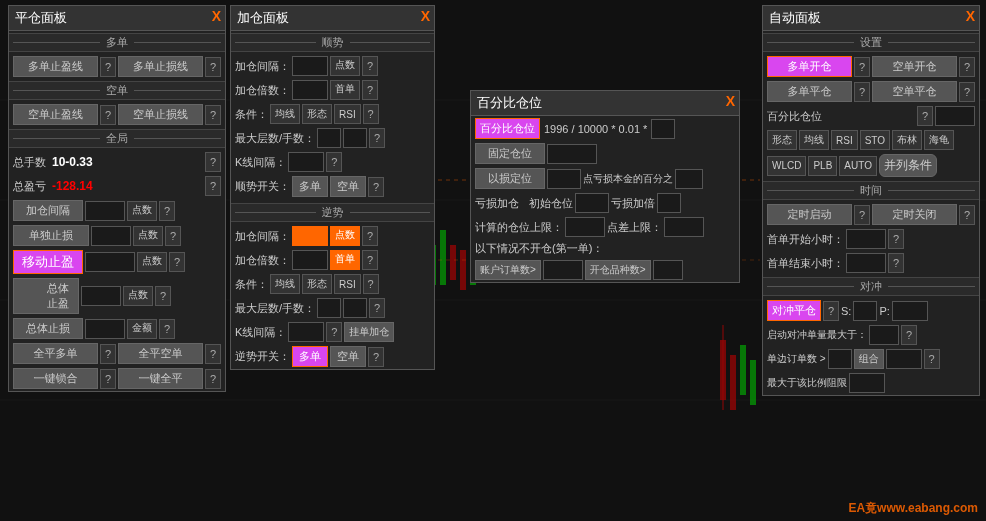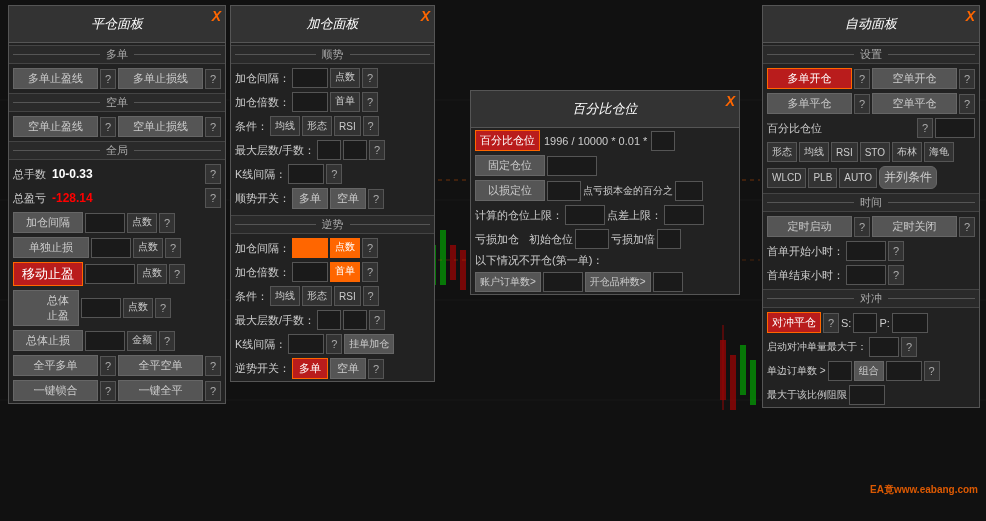--- a/index.html
+++ b/index.html
@@ -18,27 +18,26 @@
       position: absolute;
       background: #222;
       border: 1px solid #555;
       color: #ccc;
     }
 
     .panel-header {
       background: #333;
       display: flex;
       align-items: center;
-      justify-content: center;
-      padding: 9px 6px;
+      justify-content: flex-start;
+      padding: 3px 6px;
       font-size: 13px;
       color: #fff;
       position: relative;
       border-bottom: 1px solid #555;
-      font-style: italic;
     }
 
     .panel-close {
       position: absolute;
       right: 4px;
       top: 2px;
       color: #f60;
       font-size: 14px;
       cursor: pointer;
       font-weight: bold;
@@ -50,21 +49,21 @@
       align-items: center;
       justify-content: center;
       padding: 2px 4px;
       cursor: pointer;
       border: 1px solid #666;
       font-size: 11px;
       color: #fff;
       background: #444;
       min-height: 20px;
     }
-    .btn-orange { background: #b91c1c; border-color: #f60; color: #fff; font-family: Liberation Serif, serif; }
+    .btn-orange { background: #d946ef; border-color: #f60; color: #fff; font-family: Liberation Serif, serif; }
     .btn-gray { background: #555; border-color: #666; color: #ccc; }
     .btn-q { background: #333; border: 1px solid #555; color: #aaa; min-width: 16px; padding: 0 2px; }
 
     .input-field {
       background: #1a1a1a;
       border: 1px solid #555;
       color: #fff;
       text-align: center;
       font-size: 11px;
       height: 20px;
@@ -110,24 +109,24 @@
       color: #ccc;
       white-space: nowrap;
       font-size: 11px;
     }
 
     .flex1 { flex: 1; }
 
     
     .watermark {
       position: absolute;
-      bottom: 24px;
+      bottom: 4px;
       right: 8px;
       color: #f60;
-      font-size: 10px;
+      font-size: 12px;
       font-weight: bold;
       opacity: 0.85;
     }
 
     
     .candle-area {
       position: absolute;
       top: 0; left: 0; right: 0; bottom: 0;
       overflow: hidden;
     }
@@ -456,32 +455,32 @@
   </div>
 
   <div class="row">
     <button class="btn btn-gray" style="width:70px;font-size:11px;">以损定位</button>
     <input type="text" style="width: 34px;" class="input-field">
     <span style="color:#ccc;font-size:10px;">点亏损本金的百分之</span>
     <input type="text" style="width: 28px;" class="input-field">
   </div>
 
   <div class="row">
-    <span style="color:#ccc;font-size:11px;">计算的仓位上限：</span>
-    <input type="text" style="width: 40px;" class="input-field">
-    <span style="color:#ccc;font-size:11px;">点差上限：</span>
-    <input type="text" style="width: 40px;" class="input-field">
-  </div>
-
-  <div class="row">
     <span style="color:#ccc;font-size:11px;">亏损加仓</span>
     <span style="color:#ccc;font-size:11px;margin-left:8px;">初始仓位</span>
     <input type="text" style="width: 34px;" class="input-field">
     <span style="color:#ccc;font-size:11px;">亏损加倍</span>
     <input type="text" style="width: 24px;" class="input-field">
+  </div>
+
+  <div class="row">
+    <span style="color:#ccc;font-size:11px;">计算的仓位上限：</span>
+    <input type="text" style="width: 40px;" class="input-field">
+    <span style="color:#ccc;font-size:11px;">点差上限：</span>
+    <input type="text" style="width: 40px;" class="input-field">
   </div>
 
   <div class="row">
     <span style="color:#ccc;font-size:11px;">以下情况不开仓(第一单)：</span>
   </div>
   <div class="row">
     <button class="btn btn-gray" style="font-size:10px;">账户订单数&gt;</button>
     <input type="text" style="width: 40px;" class="input-field">
     <button class="btn btn-gray" style="font-size:10px;">开仓品种数&gt;</button>
     <input type="text" style="width: 30px;" class="input-field">

